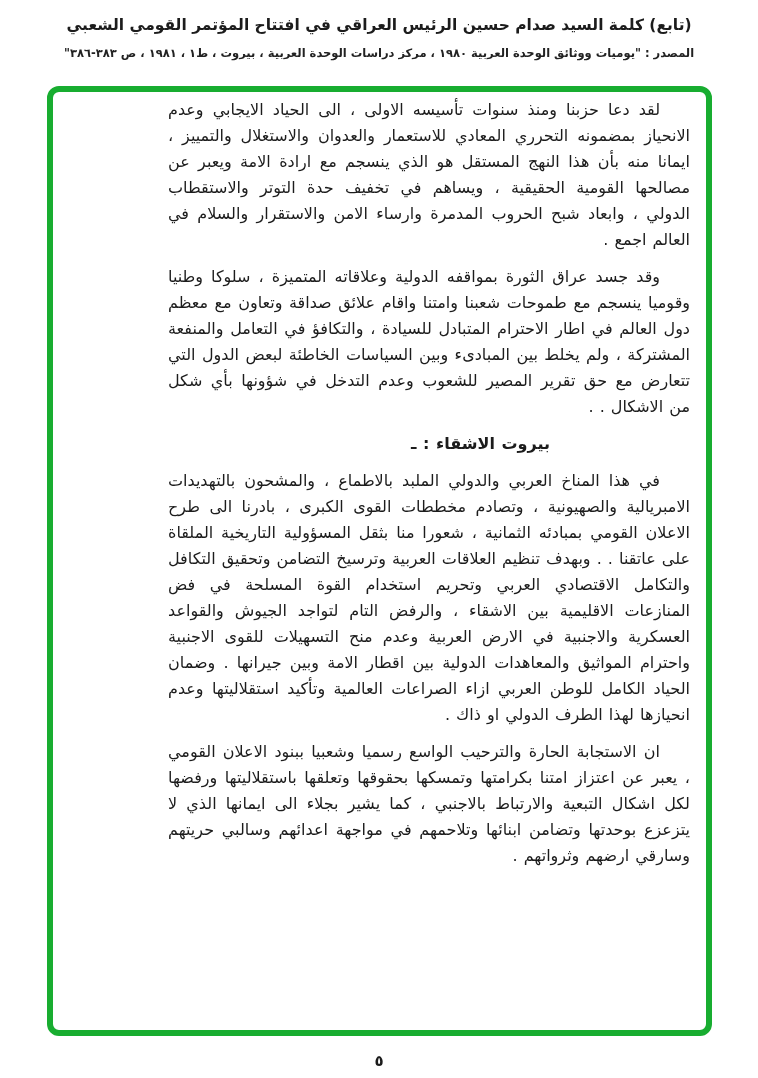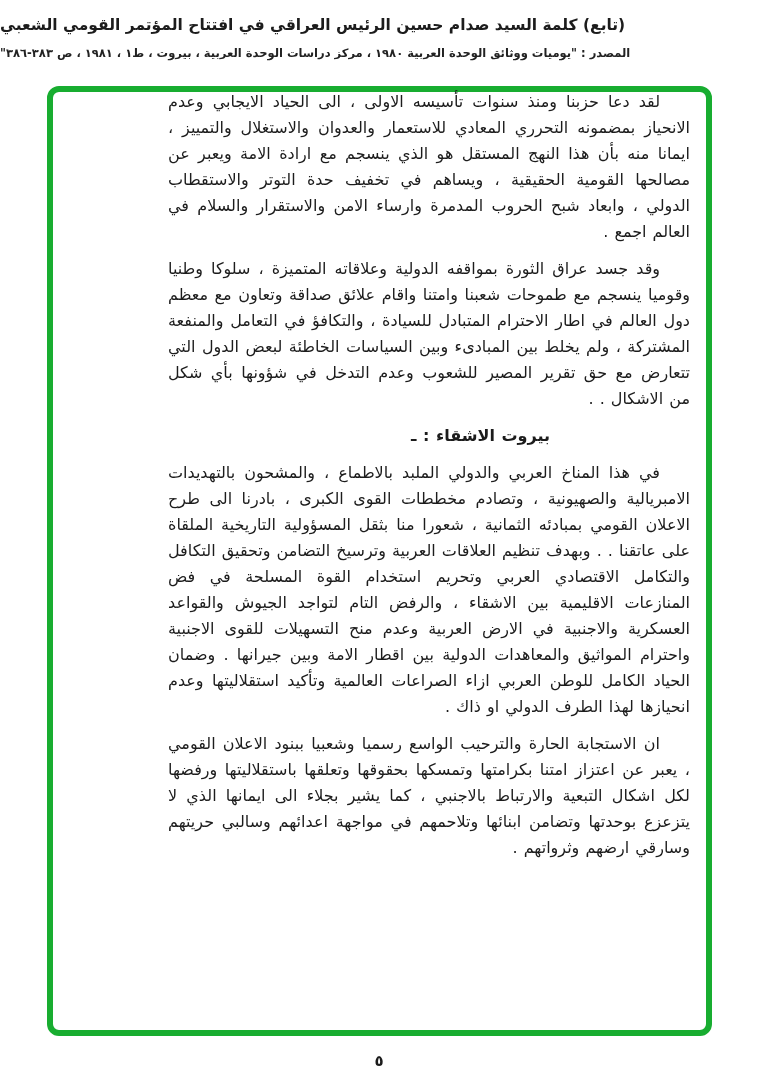--- a/index.html
+++ b/index.html
@@ -23,21 +23,21 @@
     background: var(--paper);
     color: var(--ink);
   }
   
   .doc-header {
     position: absolute;
     top: 12px;
     left: 0;
     width: 100%;
     direction: rtl;
-    text-align: left;
+    text-align: center;
     color: var(--ink);
   }
   .doc-title {
     font-size: 15.5px;
     font-weight: bold;
     line-height: 26px;
     letter-spacing: 0.2px;
   }
   .doc-source {
     margin-top: 6px;
@@ -53,21 +53,21 @@
     top: 86px;
     width: 665px;
     height: 950px;
     border: 6px solid var(--border-green);
     border-radius: 12px;
     background: transparent;
   }
   
   .text-column {
     position: absolute;
-    top: 89px;
+    top: 97px;
     left: 168px;
     width: 522px;
     direction: rtl;
     text-align: justify;
     text-align-last: right;
     font-size: 16px;
     line-height: 26px;
     color: var(--ink);
     word-spacing: 1px;
   }

